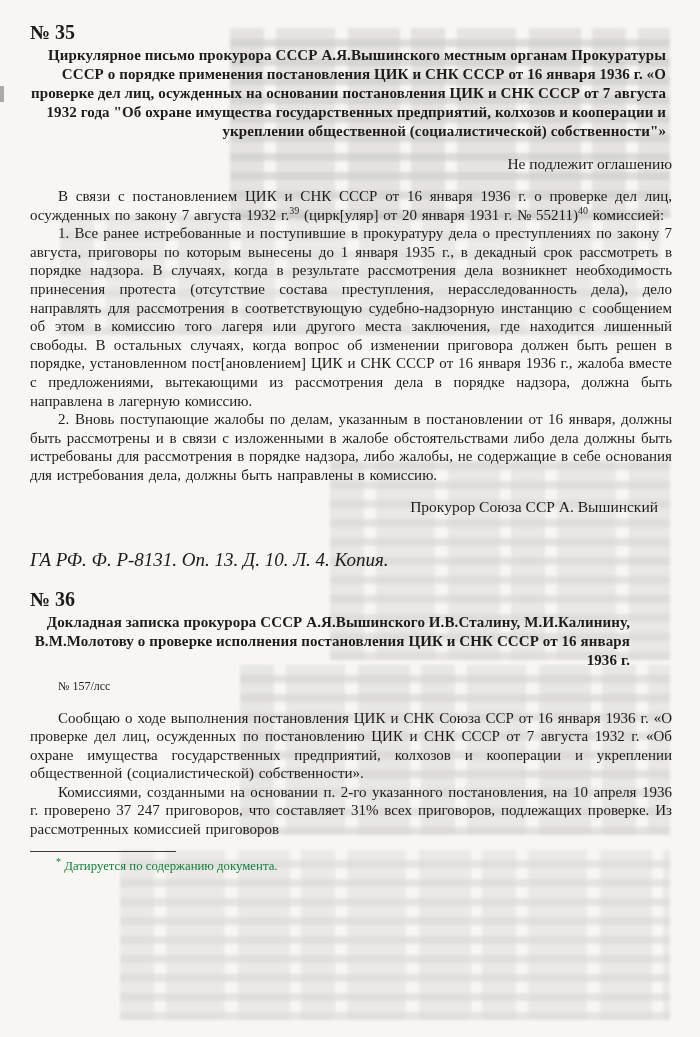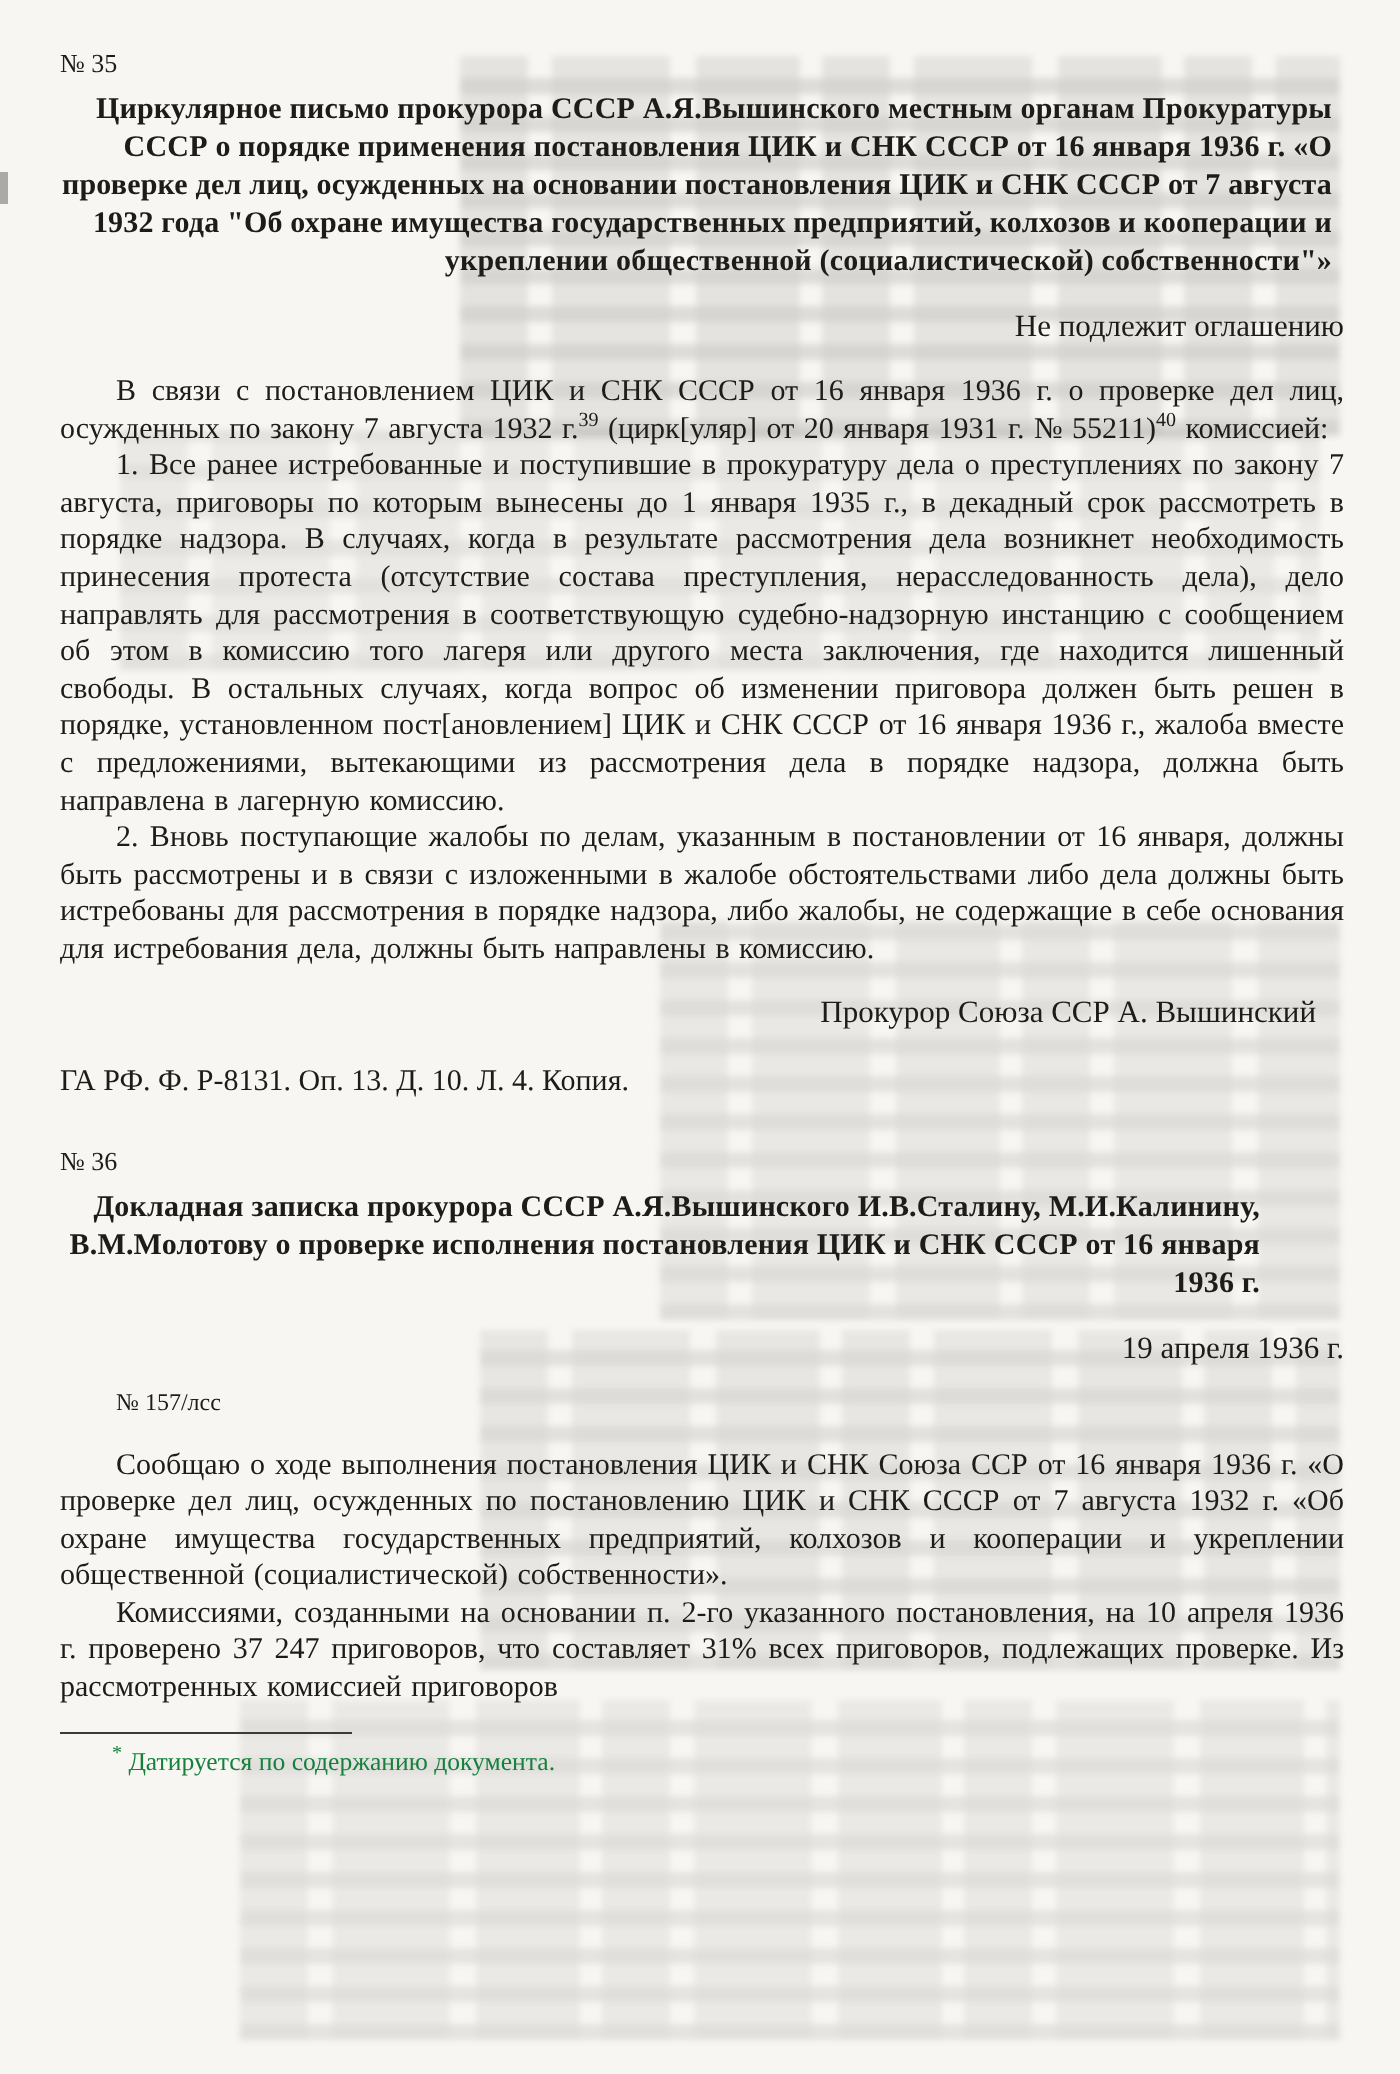--- a/index.html
+++ b/index.html
@@ -12,22 +12,22 @@
     overflow: hidden;
     -webkit-font-smoothing: antialiased;
   }
   .page {
     position: relative;
     z-index: 2;
     padding: 16px 28px 0 30px;
     width: 642px;
   }
   .doc-number {
-    font-weight: normal;
-    font-size: 13px;
+    font-weight: bold;
+    font-size: 20px;
     line-height: 20px;
     margin: 6px 0 4px 0;
   }
   .doc-title {
     font-weight: bold;
     font-size: 15px;
     line-height: 19px;
     width: 636px;
     letter-spacing: 0.1px;
     text-align: right;
@@ -53,23 +53,24 @@
     vertical-align: super;
   }
   .signature {
     text-align: right;
     font-size: 15.5px;
     line-height: 20px;
     margin-top: 12px;
     padding-right: 14px;
   }
   .archive {
-    font-size: 15px;
+    font-style: italic;
+    font-size: 19px;
     line-height: 19px;
-    margin-top: 15px;
+    margin-top: 33px;
   }
   .doc36-number { margin-top: 20px; }
   .ref-number {
     font-size: 12px;
     line-height: 20px;
     margin-top: 6px;
     padding-left: 28px;
   }
   .footnote-sep {
     border: none;
@@ -137,21 +138,20 @@
   <p class="body-para">2. Вновь поступающие жалобы по делам, указанным в постановлении от 16 января, должны быть рассмотрены и в связи с изложенными в жалобе обстоятельствами либо дела должны быть истребованы для рассмотрения в порядке надзора, либо жалобы, не содержащие в себе основания для истребования дела, должны быть направлены в комиссию.</p>
 
   <div class="signature">Прокурор Союза ССР А. Вышинский</div>
 
   <div class="archive">ГА РФ. Ф. Р-8131. Оп. 13. Д. 10. Л. 4. Копия.</div>
 
   <div class="doc-number doc36-number">№ 36</div>
 
   <div class="doc-title" style="width: 600px;">Докладная записка прокурора СССР А.Я.Вышинского И.В.Сталину, М.И.Калинину, В.М.Молотову о проверке исполнения постановления ЦИК и СНК СССР от 16 января 1936 г.</div>
 
-  <div class="right-block">19 апреля 1936 г.</div>
 
   <div class="ref-number">№ 157/лсс</div>
 
   <p class="body-para first-para">Сообщаю о ходе выполнения постановления ЦИК и СНК Союза ССР от 16 января 1936 г. «О проверке дел лиц, осужденных по постановлению ЦИК и СНК СССР от 7 августа 1932 г. «Об охране имущества государственных предприятий, колхозов и кооперации и укреплении общественной (социалистической) собственности».</p>
 
   <p class="body-para">Комиссиями, созданными на основании п. 2-го указанного постановления, на 10 апреля 1936 г. проверено 37 247 приговоров, что составляет 31% всех приговоров, подлежащих проверке. Из рассмотренных комиссией приговоров</p>
 
   <hr class="footnote-sep">
   <div class="footnote"><sup>*</sup> <span>Датируется по содержанию документа.</span></div>
 

